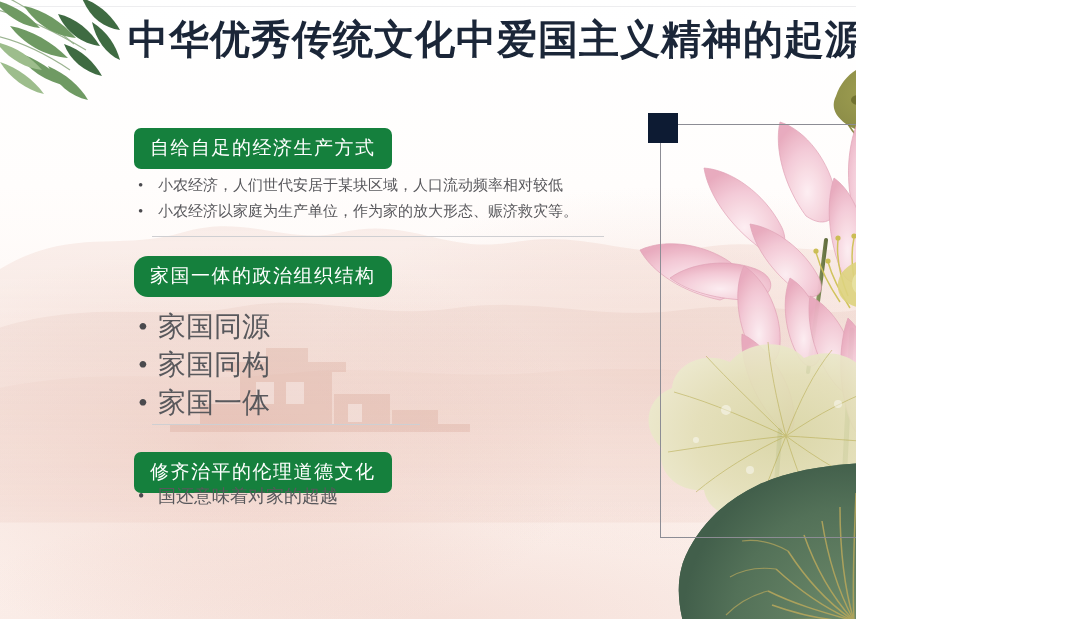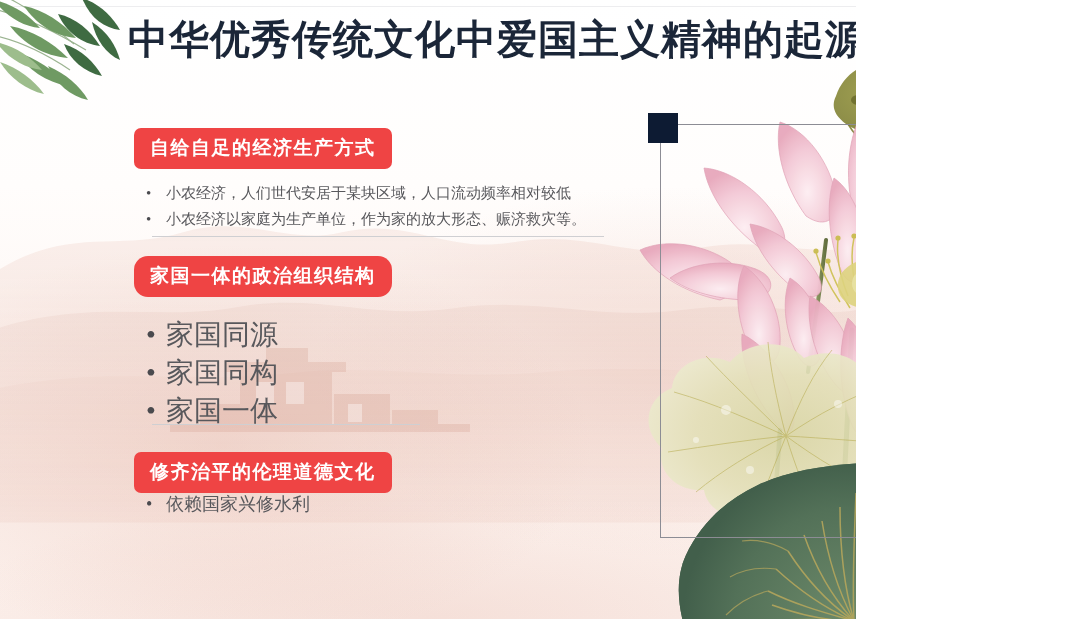--- a/index.html
+++ b/index.html
@@ -68,32 +68,32 @@
     background: #0d1b33;
   }
   .corner-tl { left: 648px; top: 113px; }
   .corner-br { left: 930px; top: 522px; }
 
   
   .content { position: absolute; left: 0; top: 0; width: 660px; height: 619px; }
 
   .badge {
     display: inline-block;
-    background: #ef4444;
+    background: #15803d;
     color: #ffffff;
     font-size: 19px;
-    font-weight: 700;
+    font-weight: 400;
     letter-spacing: 1.5px;
     padding: 7px 16px 8px 16px;
     border-radius: 7px;
     font-family: "Liberation Serif", "DejaVu Serif", serif;
     white-space: nowrap;
   }
 
-  .bullets { list-style: none; margin: 8px; padding: 0; }
+  .bullets { list-style: none; margin: 0; padding: 0; }
   .bullets li {
     position: relative;
     color: #58585c;
     white-space: nowrap;
     padding-left: 24px;
   }
   .bullets li::before {
     content: "•";
     position: absolute;
     left: 4px; top: 0;
@@ -394,18 +394,18 @@
     <div class="badge sec2-badge">家国一体的政治组织结构</div>
     <ul class="bullets sec2-list">
       <li>家国同源</li>
       <li>家国同构</li>
       <li>家国一体</li>
     </ul>
     <div class="divider div2"></div>
 
     <div class="badge sec3-badge">修齐治平的伦理道德文化</div>
     <ul class="bullets sec3-list">
-      <li>依赖国家兴修水利</li>
+      <li>国还意味着对家的超越</li>
     </ul>
 
   </div>
 
 </div>
 
 </body></html>

